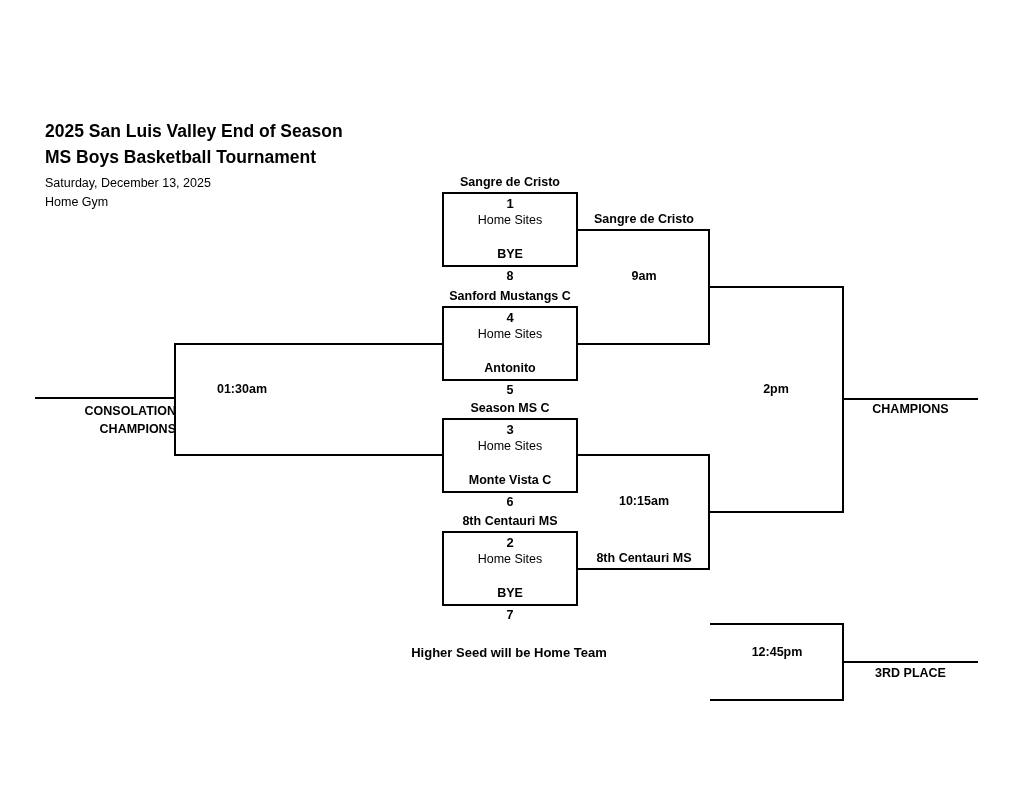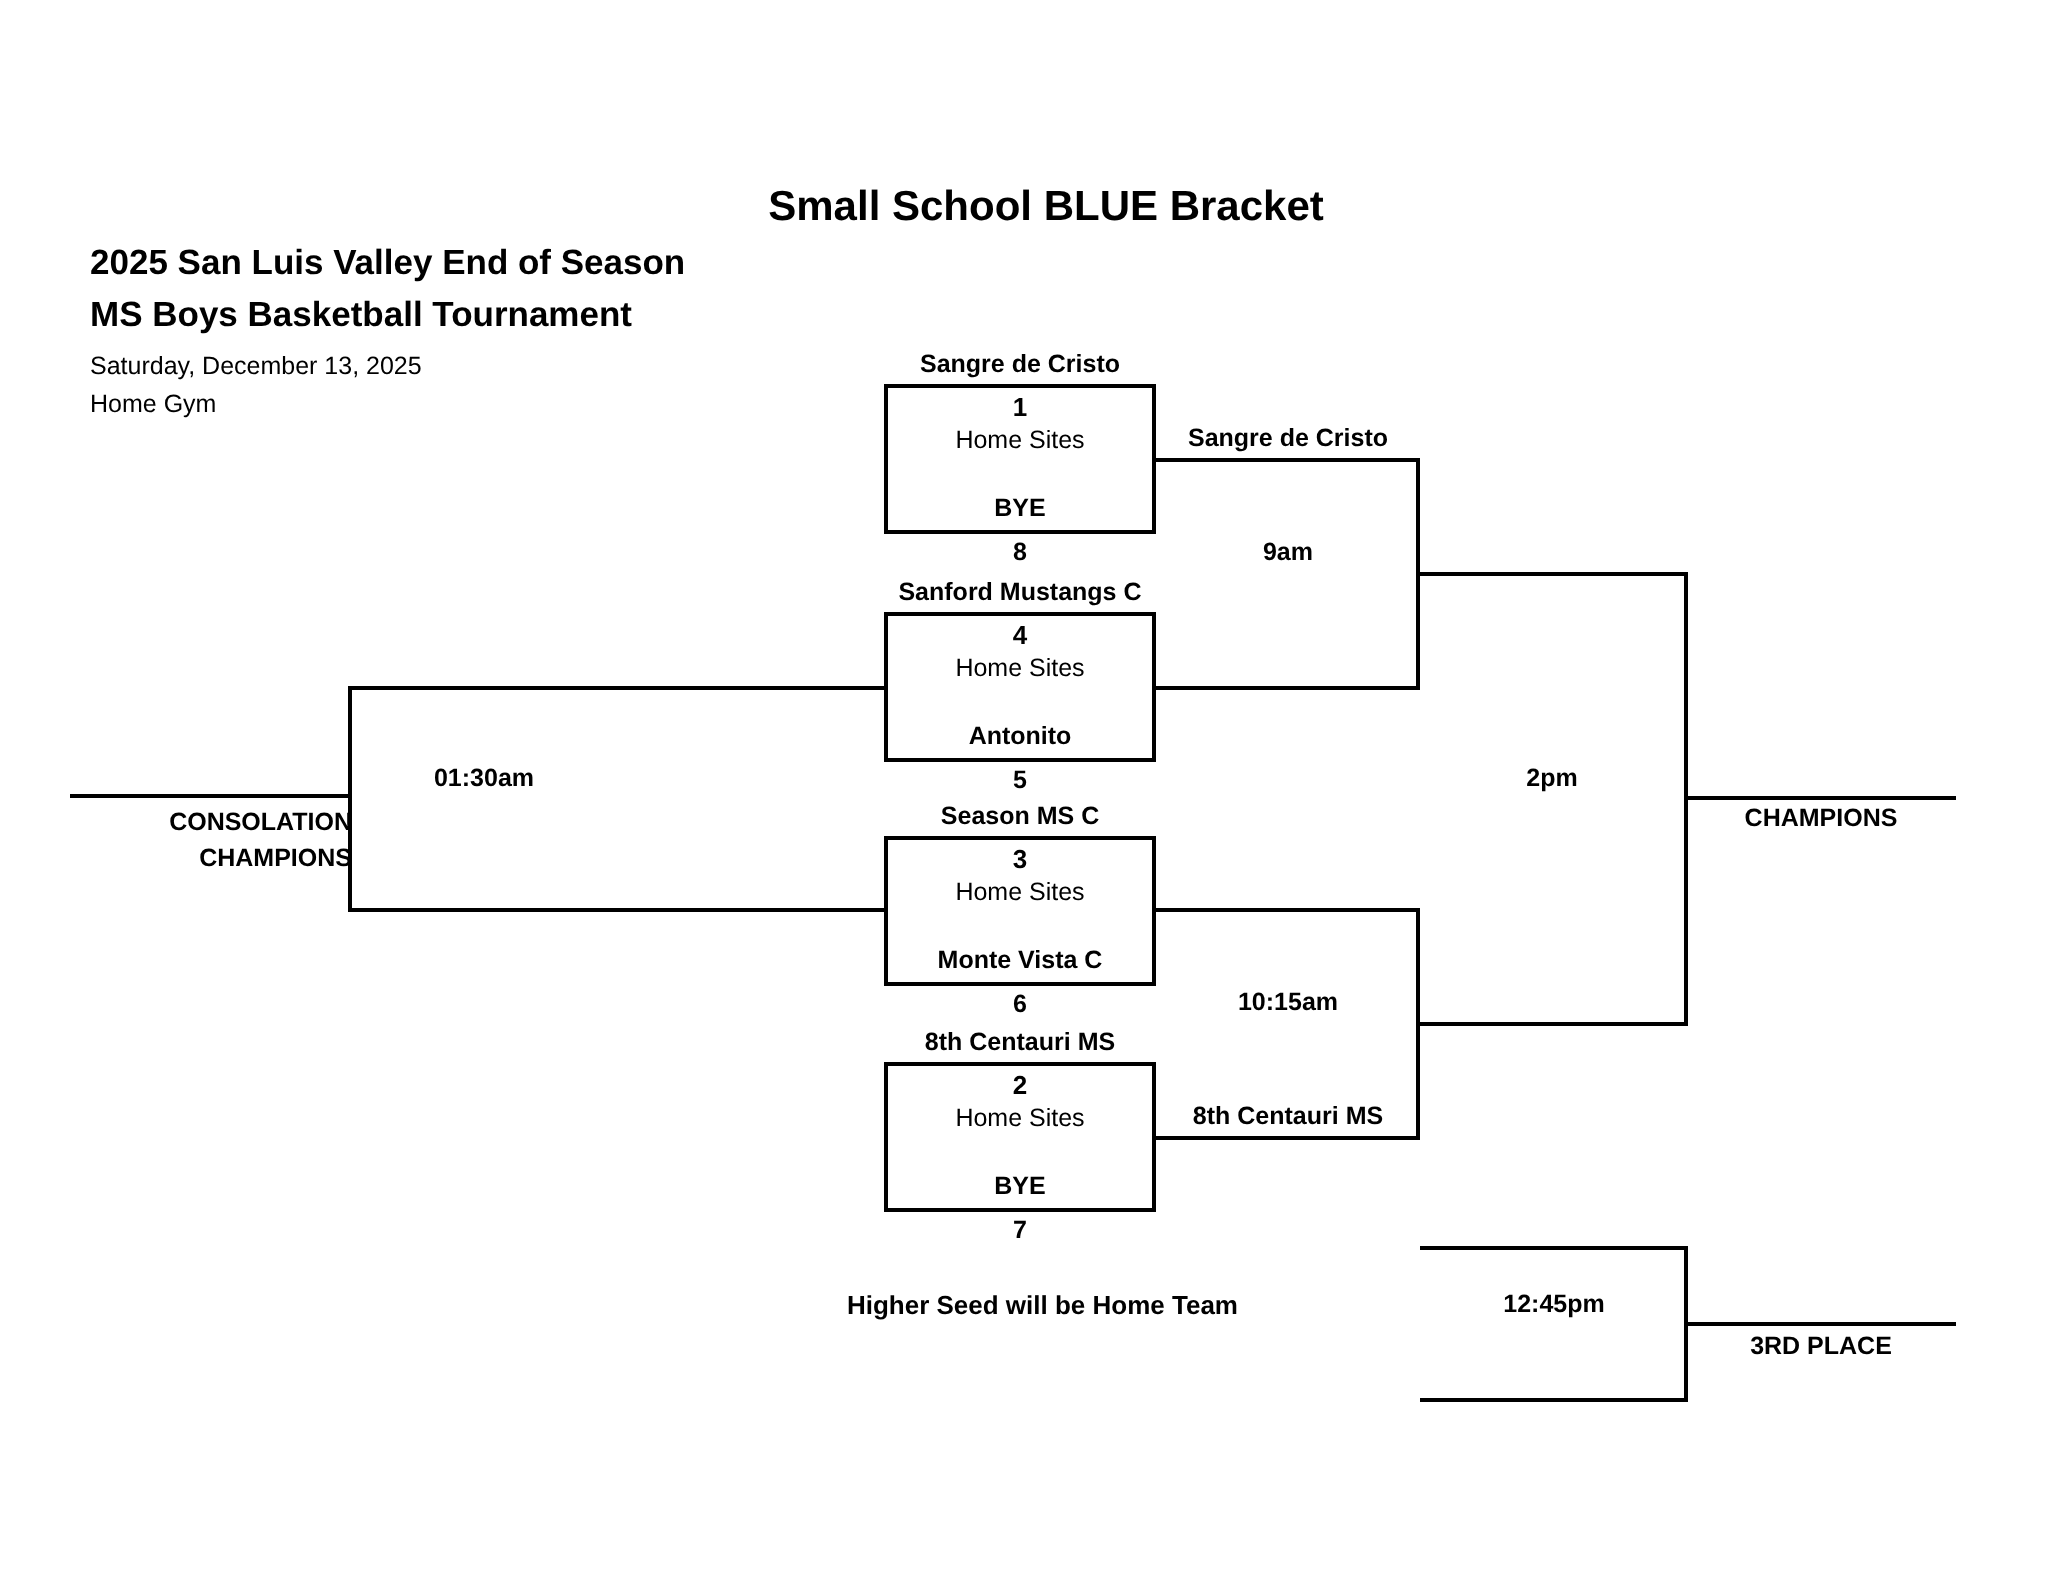--- a/index.html
+++ b/index.html
@@ -54,33 +54,32 @@
   }
   .sub-line {
     position: absolute;
     left: 45px;
     font-size: 12.5px;
     white-space: nowrap;
   }
   .footnote {
     position: absolute;
     left: 399px; top: 645px; width: 220px;
-    text-align: right;
+    text-align: center;
     font-size: 13px;
     font-weight: bold;
     white-space: nowrap;
   }
   .twoline { line-height: 18px; text-align: right; }
 </style>
 </head>
 <body>
 
 <div id="canvas">
 
-  <div class="title">Small School BLUE Bracket</div>
   <div class="event-line" style="top:121px">2025 San Luis Valley End of Season</div>
   <div class="event-line" style="top:147px">MS Boys Basketball Tournament</div>
   <div class="sub-line" style="top:176px">Saturday, December 13, 2025</div>
   <div class="sub-line" style="top:195px">Home Gym</div>
 
   <div class="hline" style="left:35px;  top:397px; width:141px"></div>
   <div class="hline" style="left:174px; top:343px; width:268px"></div>
   <div class="hline" style="left:174px; top:454px; width:268px"></div>
   <div class="vline" style="left:174px; top:343px; height:113px"></div>
 

